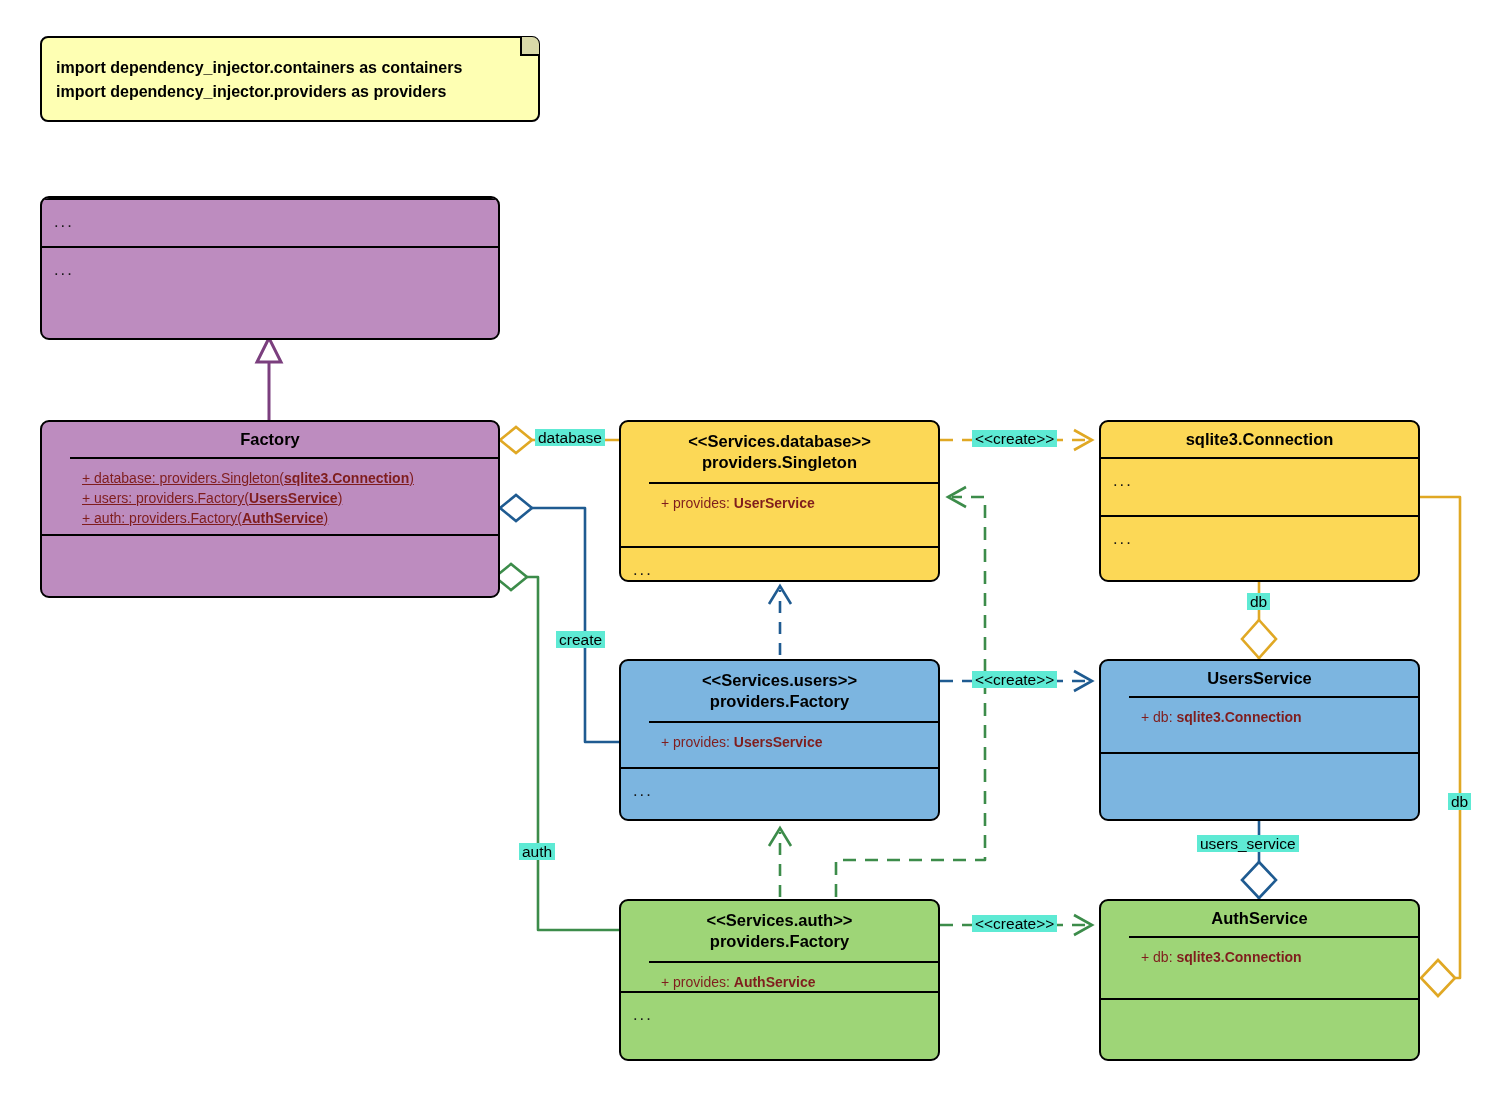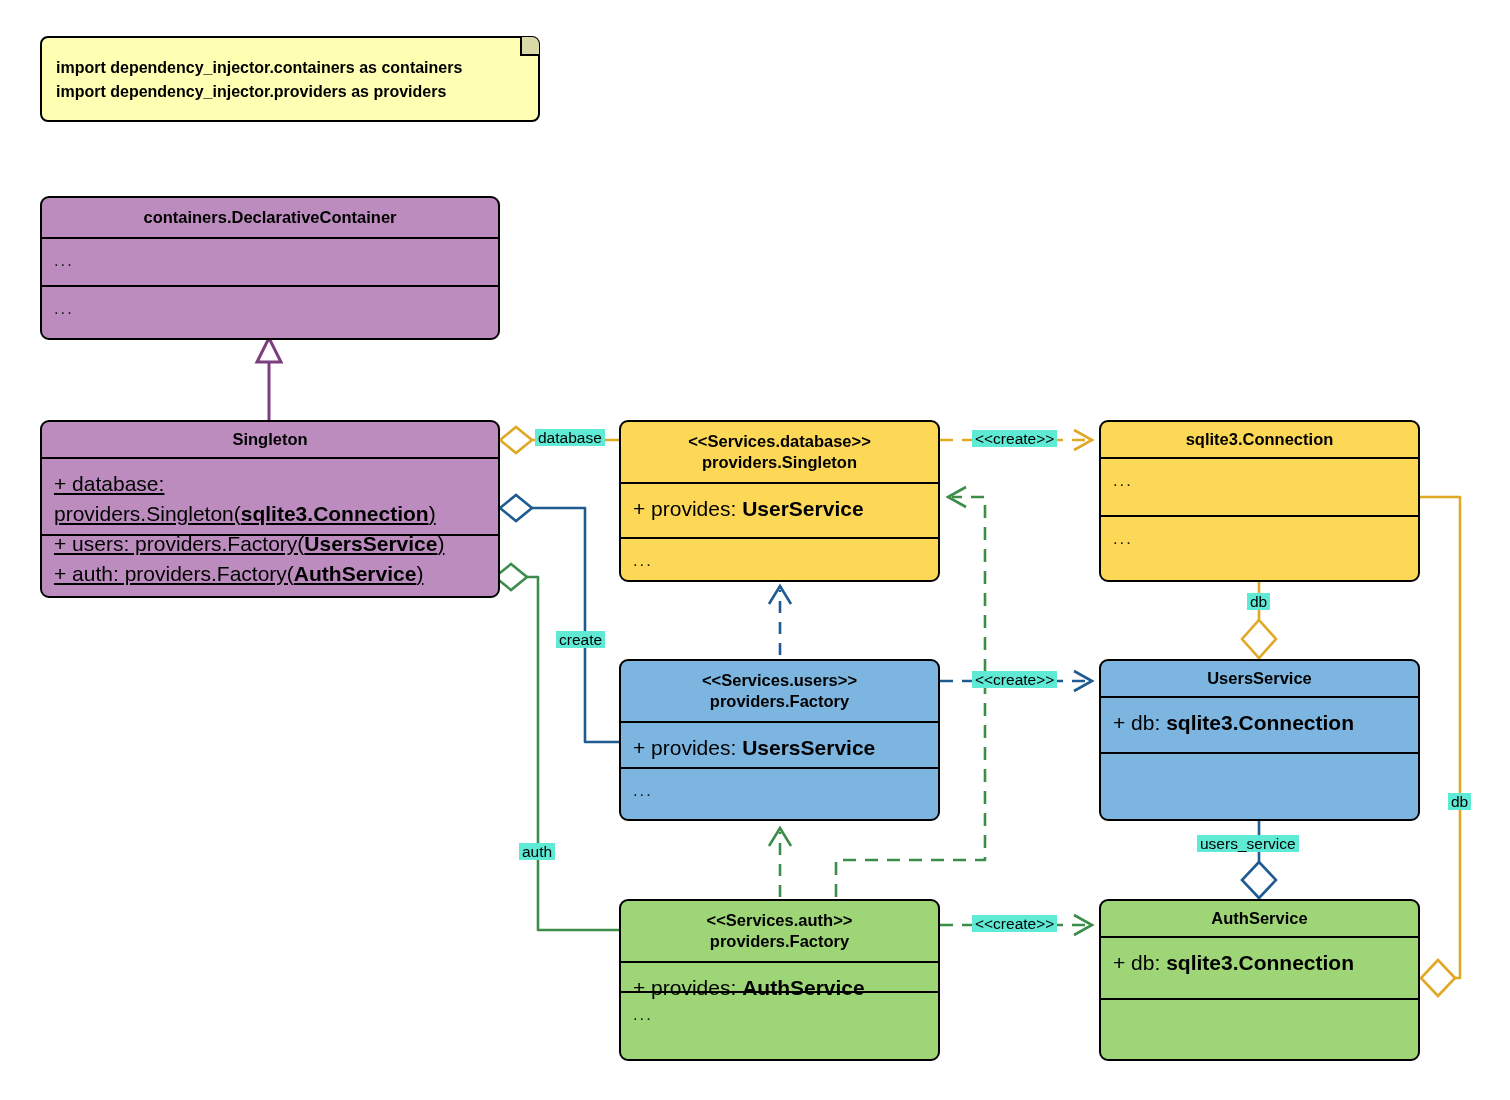--- a/index.html
+++ b/index.html
@@ -46,25 +46,26 @@
     font-size: 16.5px;
     color: #000000;
     line-height: 1.28;
     padding-top: 9px;
     padding-bottom: 9px;
   }
   .uml-sep {
     border-top: 2.5px solid #000000;
   }
   .uml-attrs {
-    font-size: 21px;
-    color: #000000;
+    font-size: 14px;
+    color: #7f1d1d;
     line-height: 1.42;
     padding-top: 10px;
     padding-bottom: 10px;
+    margin-left: 28px;
   }
   .uml-attrs .b { font-weight: bold; }
   .uml-attrs .static-line { text-decoration: underline; display: block; }
   .uml-ellipsis {
     font-size: 16.5px;
     color: #1a1a1a;
     letter-spacing: 2px;
     padding-top: 12px;
   }
   .uml-empty { }
@@ -187,41 +188,40 @@
     </g>
   </svg>
 
   <div class="note" style="left:40px; top:36px; width:500px; height:86px;">
     <div class="note-fold"></div>
     <div>import dependency_injector.containers as containers</div>
     <div>import dependency_injector.providers as providers</div>
   </div>
 
   <div class="uml-class fill-purple" style="left:40px; top:196px; width:460px; height:144px;">
-    <div class="uml-row uml-title">containers.DeclarativeContainer</div>
     <div class="uml-row uml-sep uml-ellipsis" style="height:48px;">...</div>
     <div class="uml-row uml-sep uml-ellipsis" style="height:48px;">...</div>
   </div>
 
   <div class="uml-class fill-purple" style="left:40px; top:420px; width:460px; height:178px;">
-    <div class="uml-row uml-title" style="padding-top:7px;padding-bottom:7px;">Singleton</div>
+    <div class="uml-row uml-title" style="padding-top:7px;padding-bottom:7px;">Factory</div>
     <div class="uml-row uml-sep uml-attrs" style="height:77px;">
       <span class="static-line">+ database: providers.Singleton(<span class="b">sqlite3.Connection</span>)</span>
       <span class="static-line">+ users: providers.Factory(<span class="b">UsersService</span>)</span>
       <span class="static-line">+ auth: providers.Factory(<span class="b">AuthService</span>)</span>
     </div>
     <div class="uml-row uml-sep uml-empty" style="height:40px;"></div>
   </div>
 
   <div class="uml-class fill-yellow" style="left:619px; top:420px; width:321px; height:162px;">
     <div class="uml-row uml-title">
       <div>&lt;&lt;Services.database&gt;&gt;</div>
       <div>providers.Singleton</div>
     </div>
-    <div class="uml-row uml-sep uml-attrs" style="height:55px;">
+    <div class="uml-row uml-sep uml-attrs" style="height:64px;">
       + provides: <span class="b">UserService</span>
     </div>
     <div class="uml-row uml-sep uml-ellipsis" style="height:46px;">...</div>
   </div>
 
   <div class="uml-class fill-yellow" style="left:1099px; top:420px; width:321px; height:162px;">
     <div class="uml-row uml-title" style="padding-top:7px;padding-bottom:7px;">sqlite3.Connection</div>
     <div class="uml-row uml-sep uml-ellipsis" style="height:58px;">...</div>
     <div class="uml-row uml-sep uml-ellipsis" style="height:62px;">...</div>
   </div>

